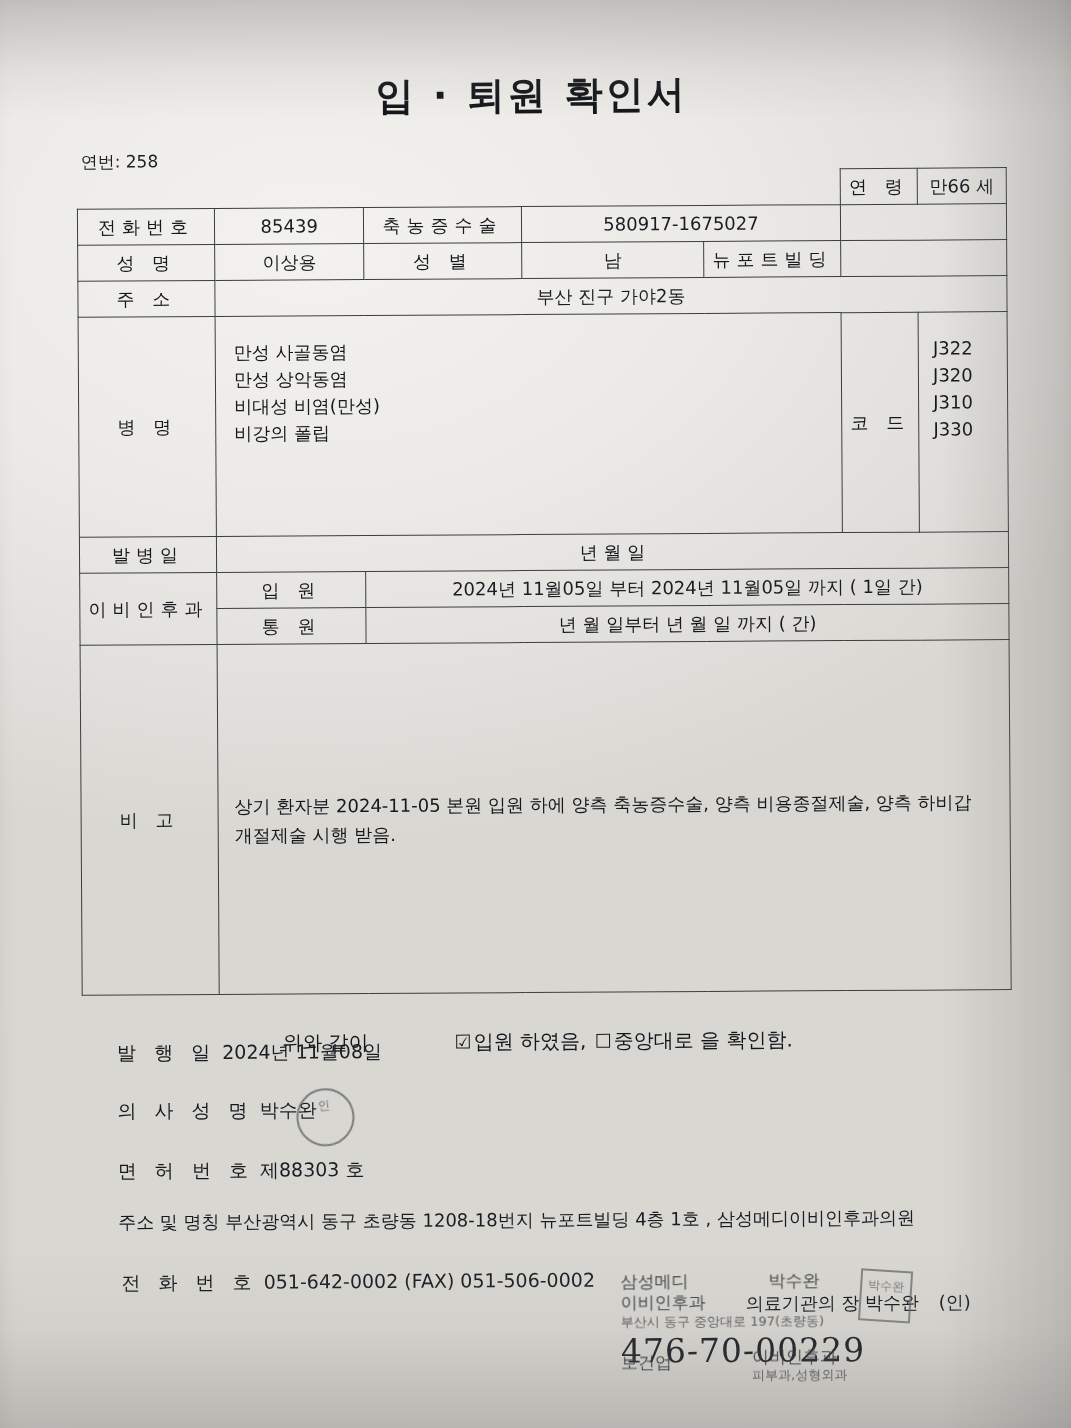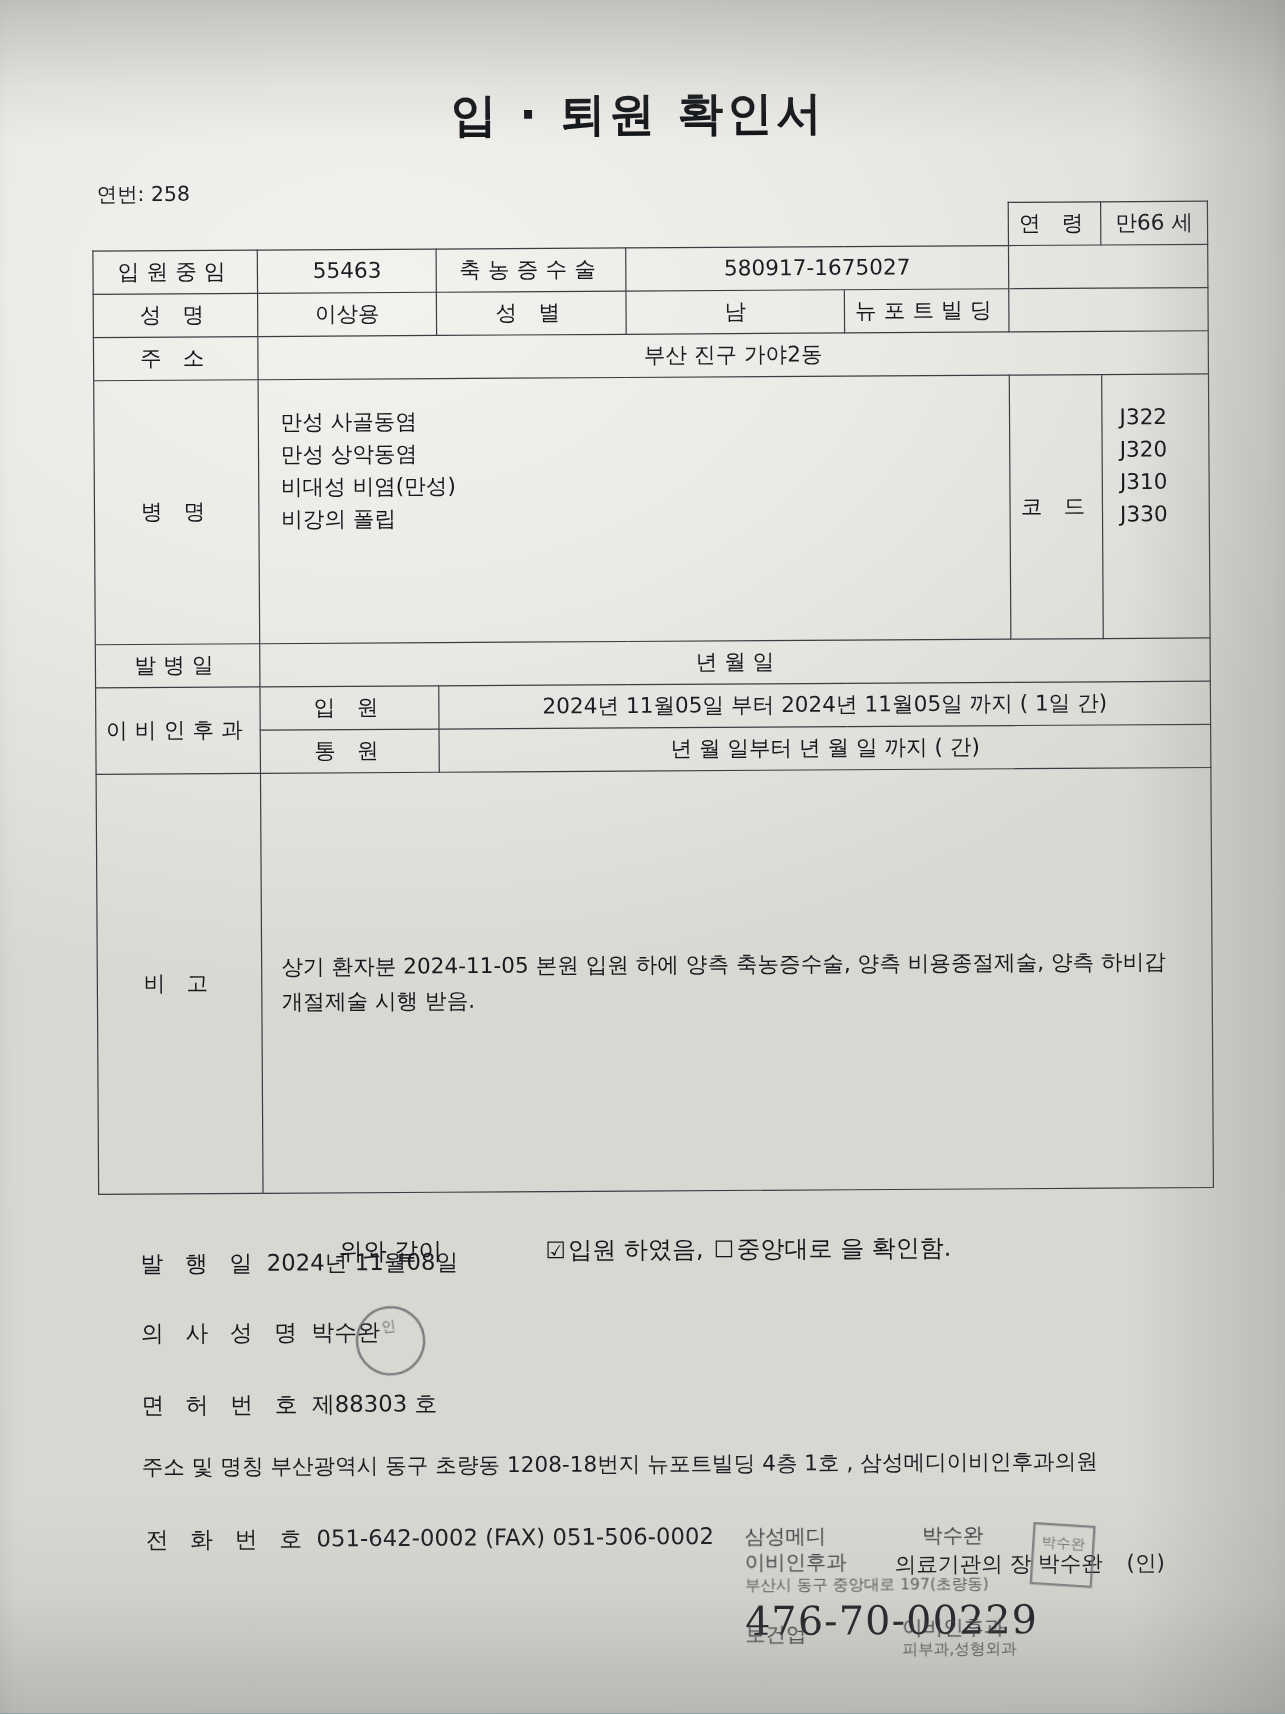--- a/index.html
+++ b/index.html
@@ -8,21 +8,21 @@
     background: #6e6e6e;
   }
   body {
     font-family: "DejaVu Sans", "Liberation Sans", sans-serif;
   }
   #page {
     position: relative;
     width: 1071px;
     height: 1428px;
     overflow: hidden;
-    background: #5eead4;
+    background: #22c55e;
   }
   
   .paper {
     position: absolute;
     left: -18px;
     top: -26px;
     width: 1110px;
     height: 1480px;
     background:
       radial-gradient(ellipse 900px 600px at 30% 18%, #f3f2ee 0%, #eceae6 45%, #e2e0dc 75%, #d9d7d2 100%);
@@ -216,22 +216,22 @@
         <td style="border:none"></td>
         <td style="border:none"></td>
         <td style="border:none"></td>
         <td style="border:none"></td>
         <td style="border:none"></td>
         <td class="lbl">연 령</td>
         <td class="ctr hw">만66 세</td>
       </tr>
 
       <tr class="rowh">
-        <td class="lbl">입원중임</td>
-        <td class="ctr hw">55463</td>
+        <td class="lbl">전화번호</td>
+        <td class="ctr hw">85439</td>
         <td class="lbl">축농증수술</td>
         <td class="ctr hw" colspan="2">580917-1675027</td>
         <td colspan="2" class="ctr"></td>
       </tr>
 
       <tr class="rowh">
         <td class="lbl">성 명</td>
         <td class="ctr hw">이상용</td>
         <td class="lbl">성 별</td>
         <td class="ctr hw">남</td>

